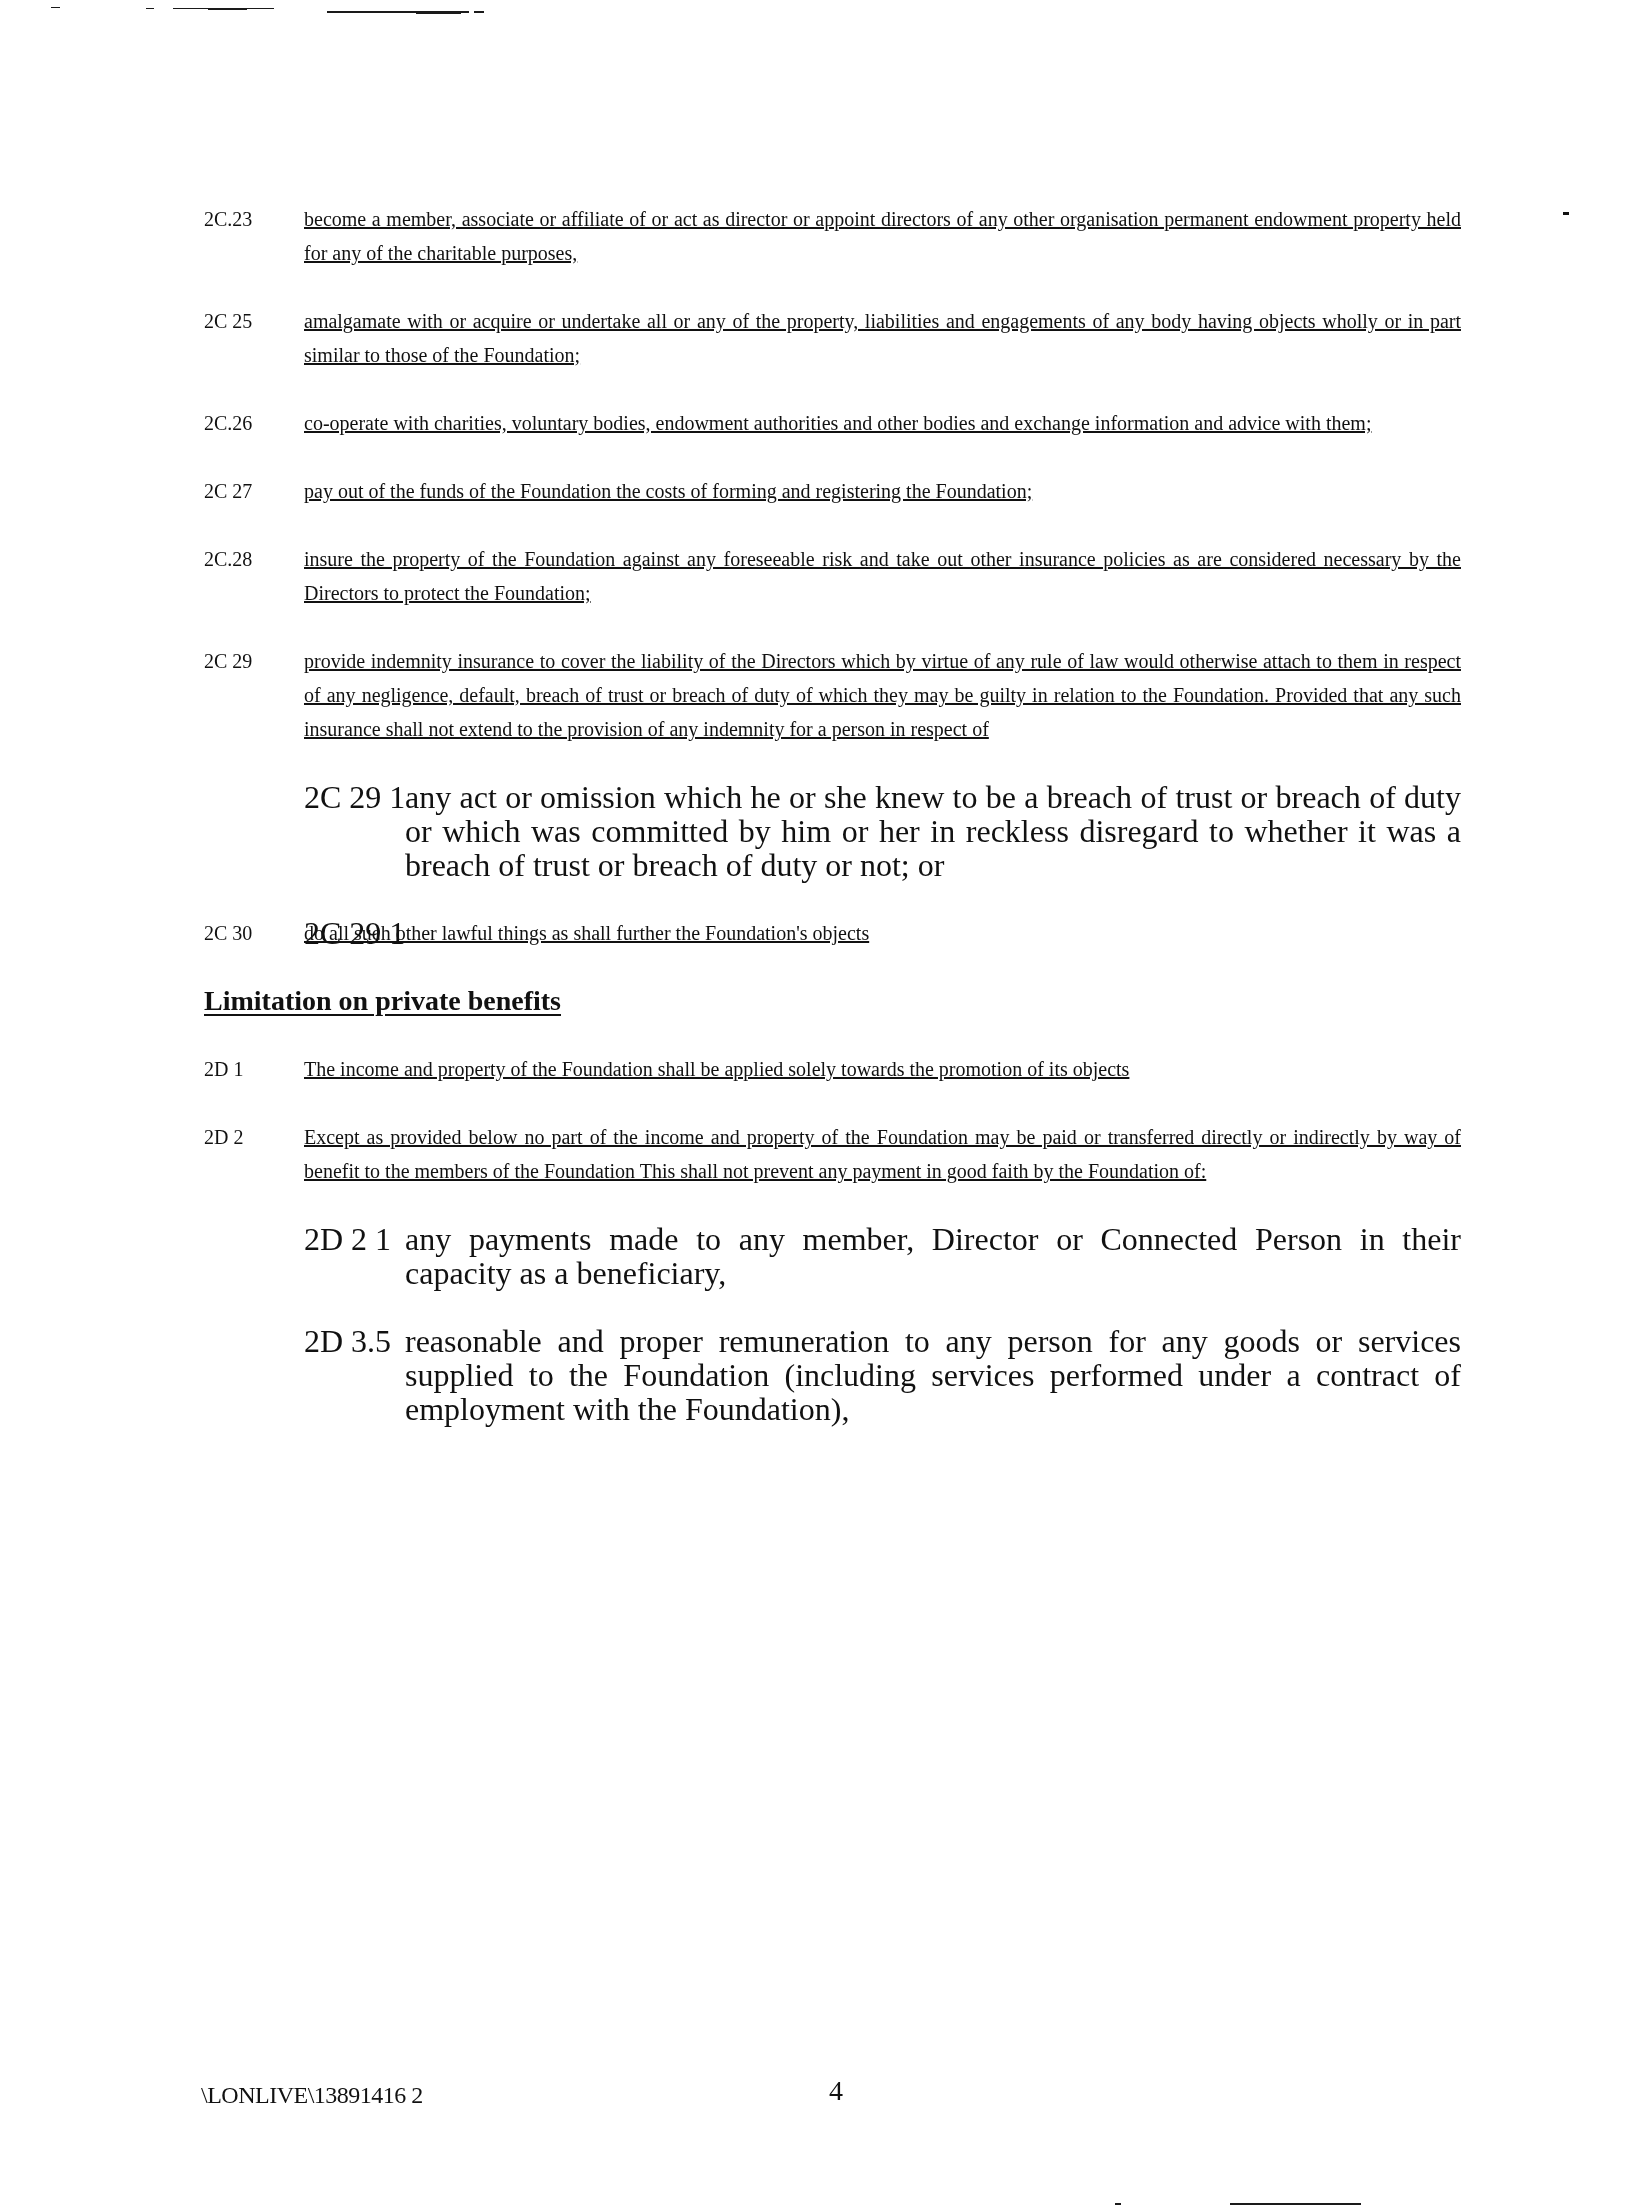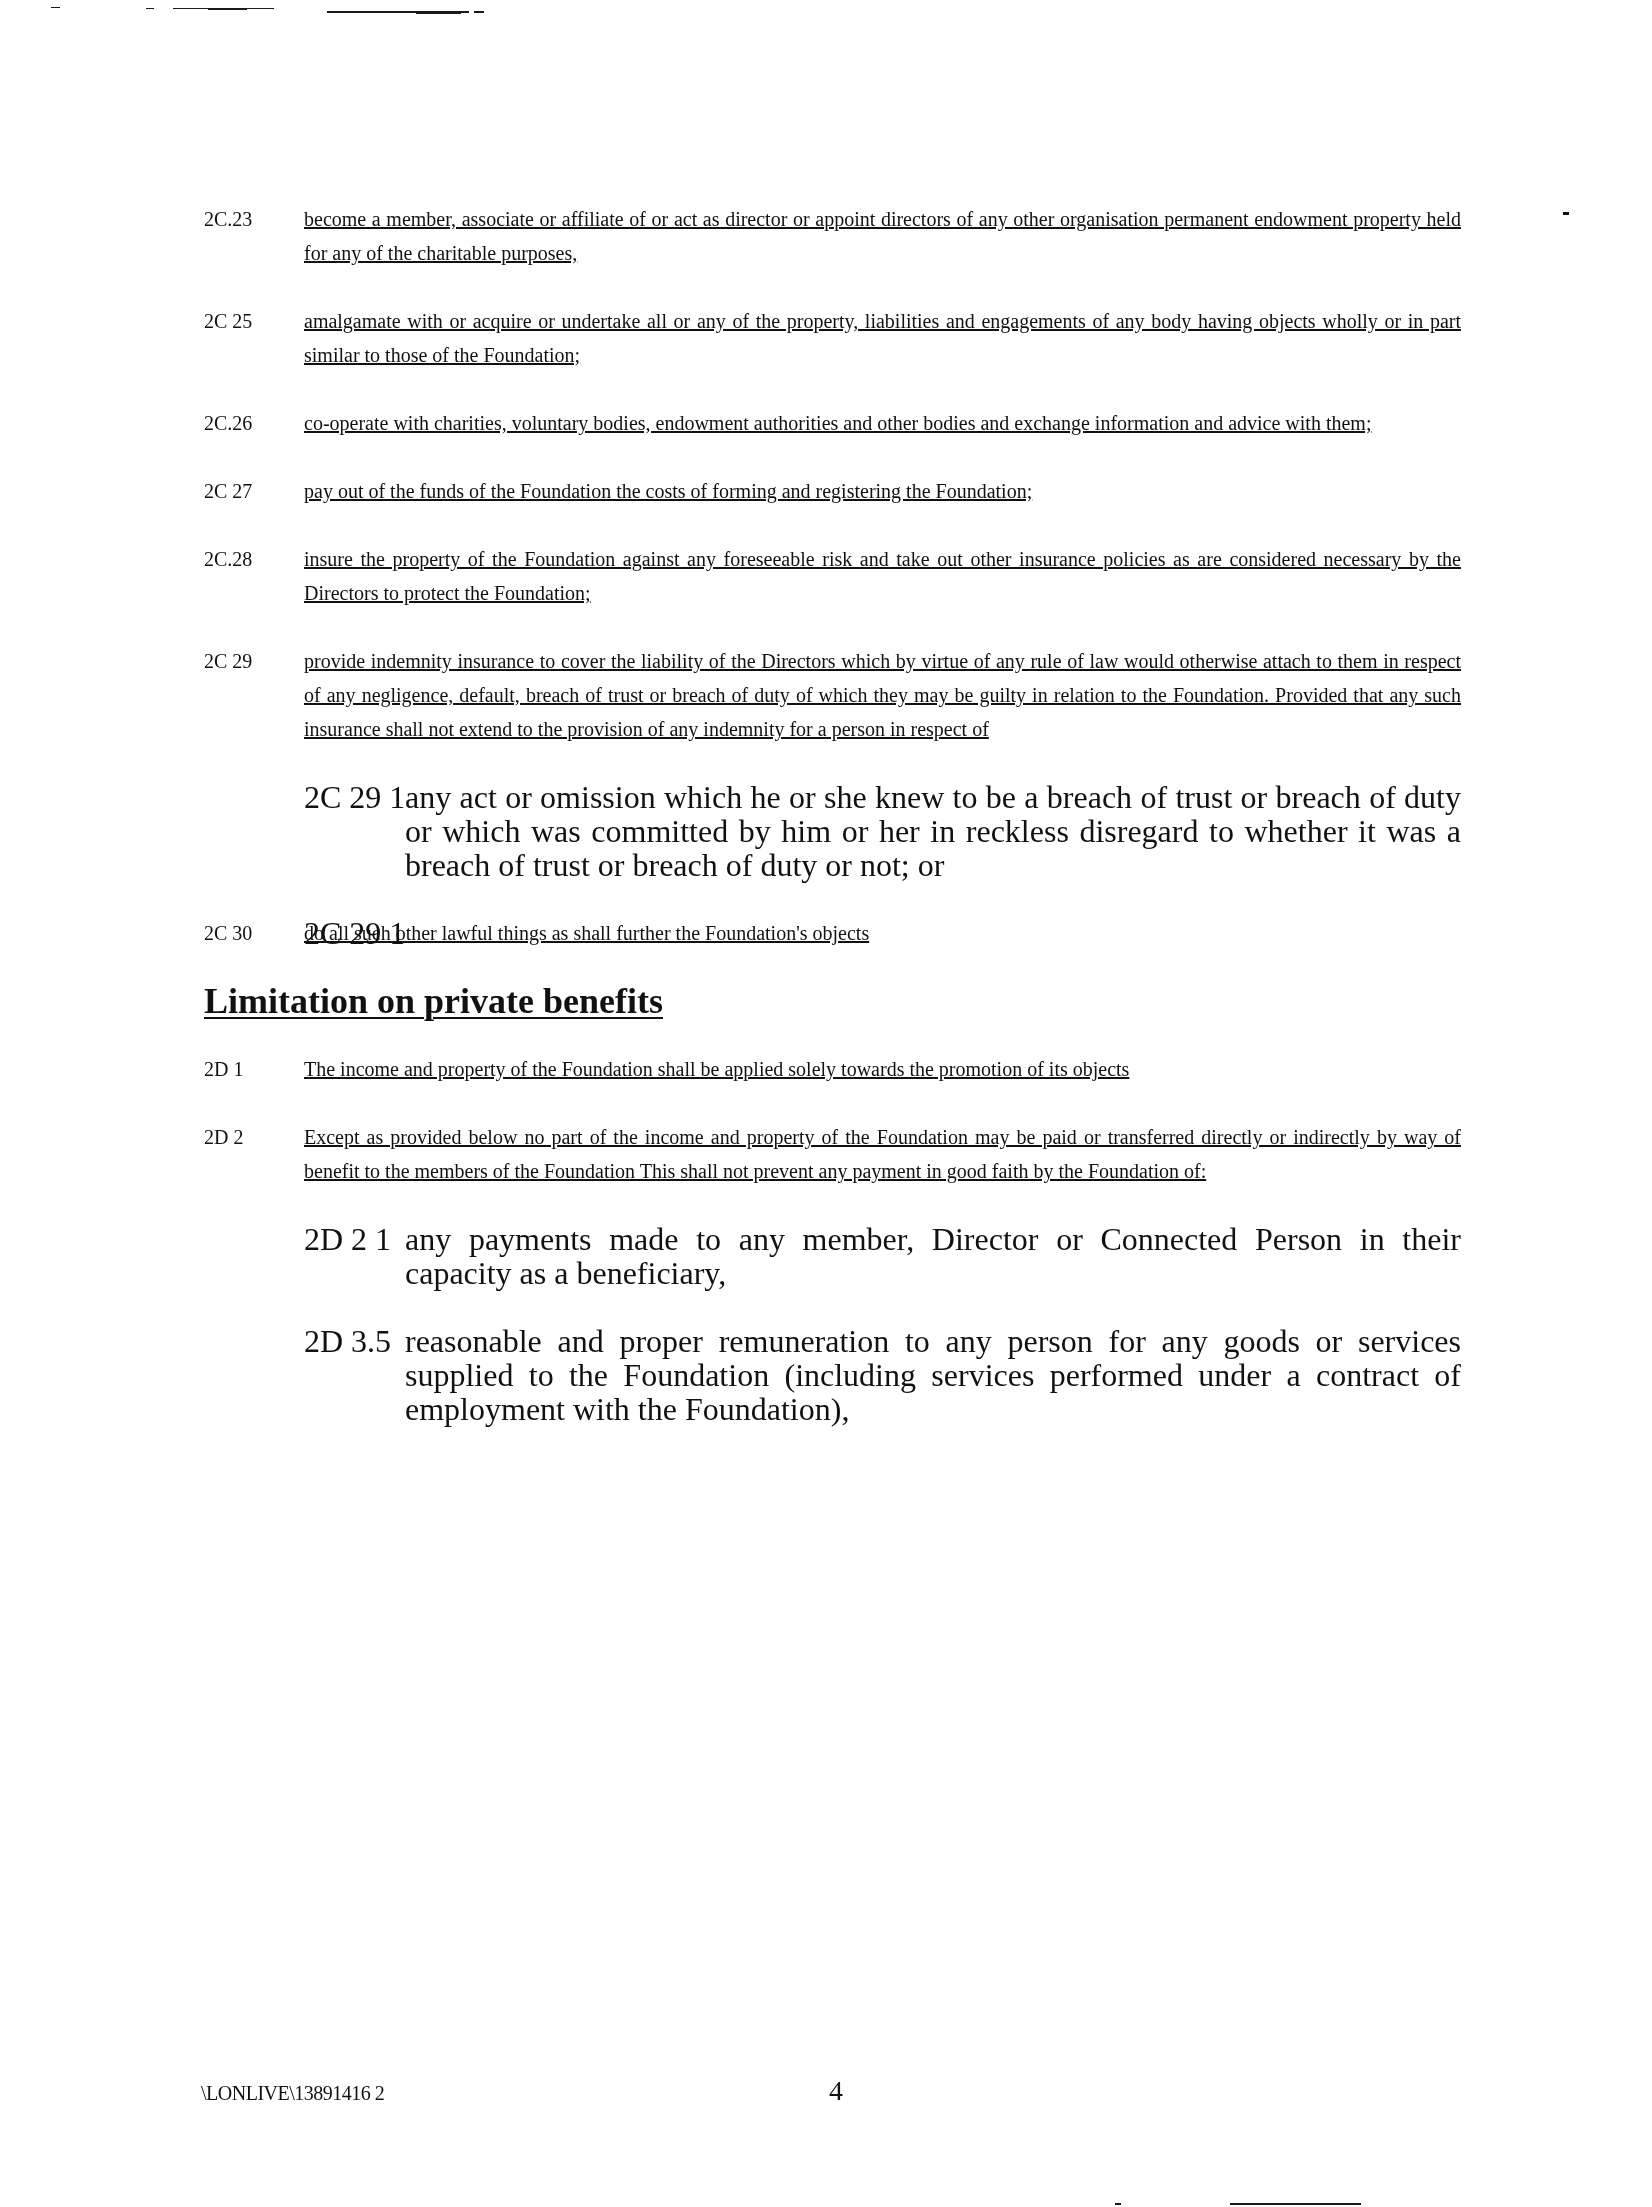--- a/index.html
+++ b/index.html
@@ -17,25 +17,25 @@
   .clause .num { position: absolute; left: 0; top: 0; }
   .clause .text { display: block; text-decoration: underline; }
   .sub {
     position: relative; font-size: 32px; line-height: 34px;
     margin-left: 100px; padding-left: 101px; text-align: justify; margin-bottom: 34px;
   }
   .sub .num { position: absolute; left: 0; top: 0; }
   .heading {
     font-weight: bold; text-decoration: underline; text-decoration-thickness: 1.9px;
     text-underline-offset: 3.7px;
-    font-size: 36px; line-height: 34px; margin-bottom: 34px;
+    font-size: 28px; line-height: 34px; margin-bottom: 34px;
   }
   .footer-ref {
     position: absolute; left: 201px; top: 2082px;
-    font-size: 20px; letter-spacing: -0.5px;
+    font-size: 24px; letter-spacing: -0.5px;
   }
   .page-num {
     position: absolute; left: 829px; top: 2075px; font-size: 28px;
   }
   .right-dash { position: absolute; left: 1563px; top: 212px; width: 5.6px; height: 2.8px; background: #111; }
 </style>
 </head>
 <body>
 
 <div class="scanmark" style="left:51px;top:6.6px;width:9.4px;"></div>

